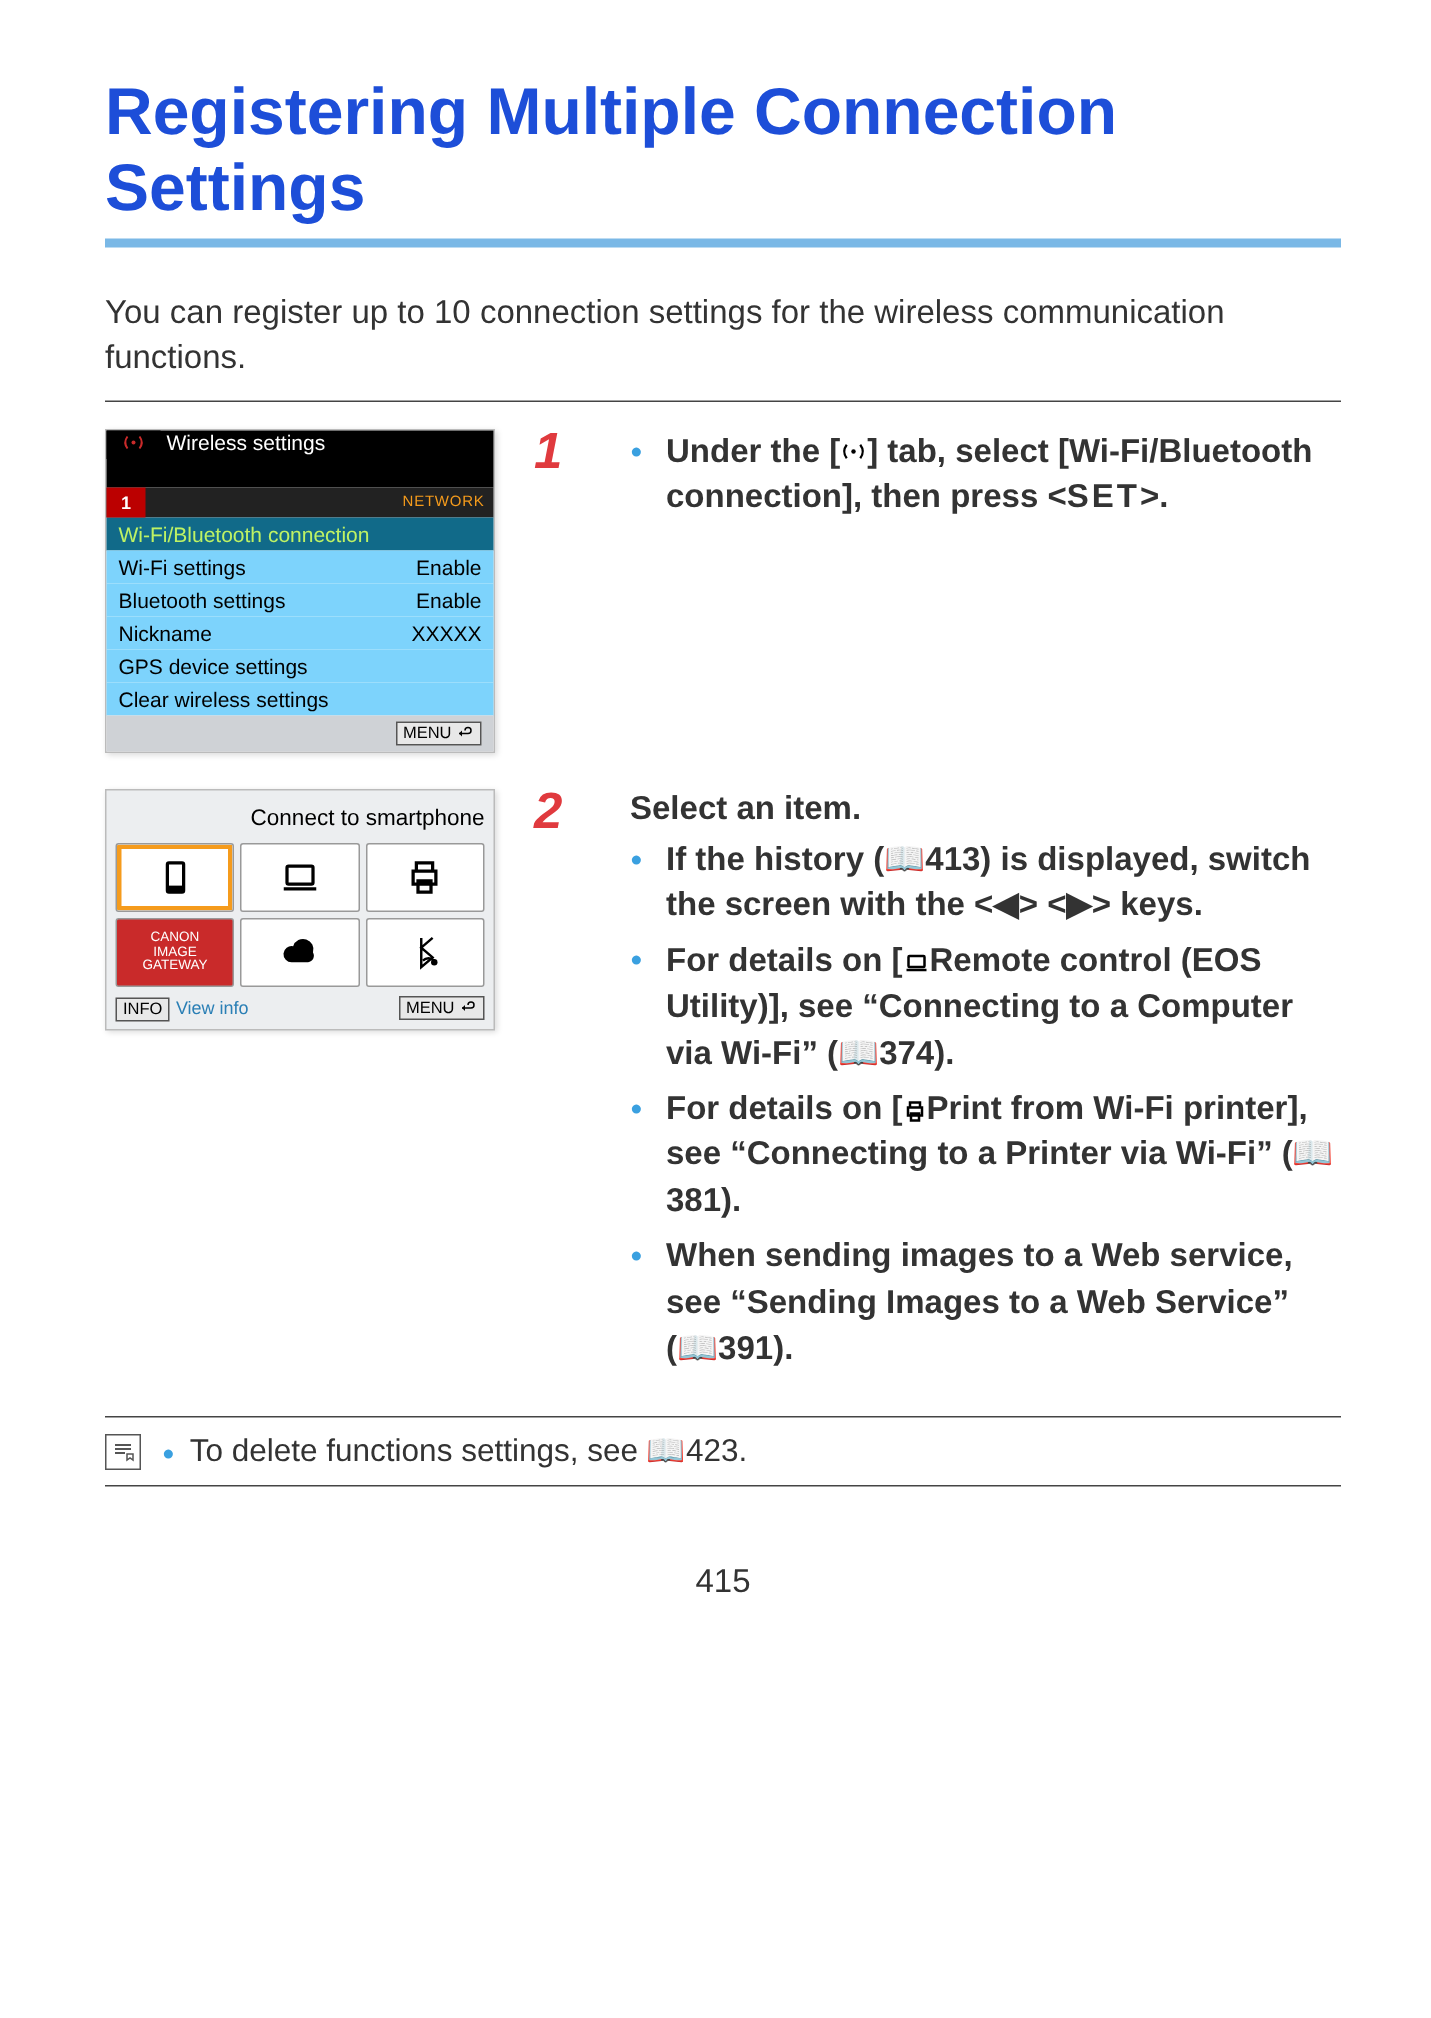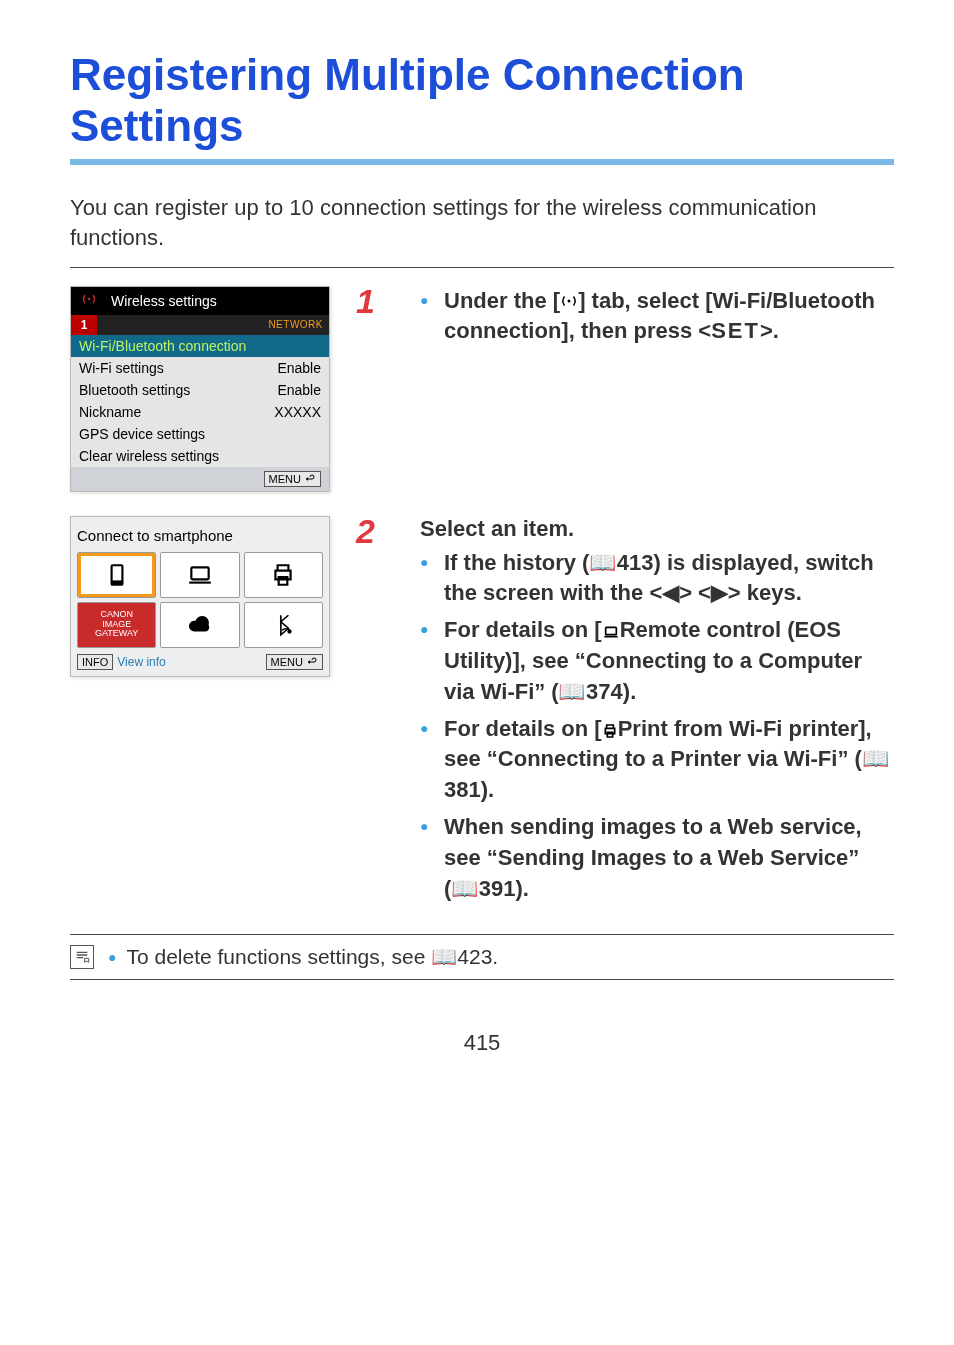--- a/index.html
+++ b/index.html
@@ -93,59 +93,59 @@
 
   
   .shot {
     width: 260px;
     background: #fff;
     border: 1px solid #bbb;
     box-shadow: 1px 1px 4px rgba(0,0,0,0.15);
     font-size: 14px;
   }
   .shot1-header {
-    display:flex; align-items:center;
-    background:#000; color:#fff; height:28px;
+    display:flex; align-items:flex-start;
+    background:#000; color:#fff; height:38px;
   }
   .shot1-header .anticon {
     width:36px; text-align:center; color:#b00;
     background:#000;
   }
   .shot1-header .hdrtxt { color:#fff; padding-left:4px; }
   .shot1-tabs {
     display:flex; align-items:center;
     background:#222; height:20px; color:#fff;
   }
   .shot1-tabs .tab1 {
     width:26px; background:#b00; text-align:center;
     color:#fff; font-weight:bold; font-size:12px;
     line-height:20px;
   }
   .shot1-tabs .net {
     margin-left:auto; margin-right:6px; color:#f59b1c; font-size:10px; letter-spacing:0.5px;
   }
   .shot1-row {
     display:flex; padding:3px 8px;
-    background:#e5e5e5; color:#000;
+    background:#7dd3fc; color:#000;
   }
   .shot1-row.sel { background:#116a89; color:#bef264; }
   .shot1-row .v { margin-left:auto; }
   .shot1-footer {
     display:flex; justify-content:flex-end; padding:4px 8px;
     background:#cfd2d6;
   }
   .menu-btn {
     border:1px solid #555; background:#e8e8e8;
     font-size:11px; padding:1px 4px; display:inline-flex; align-items:center; gap:3px;
     color:#000;
   }
 
   
   .shot2 { padding:10px 6px 6px 6px; background:#eceef0; }
-  .shot2-title { text-align:left; font-size:15px; color:#000; margin-bottom:8px;}
+  .shot2-title { text-align:right; font-size:15px; color:#000; margin-bottom:8px;}
   .grid6 {
     display:grid; grid-template-columns:repeat(3,1fr);
     gap:4px;
   }
   .cell {
     height:46px; border:1px solid #999; border-radius:2px;
     display:flex; align-items:center; justify-content:center;
     background:#fff;
   }
   .cell svg { width:26px; height:26px; }

